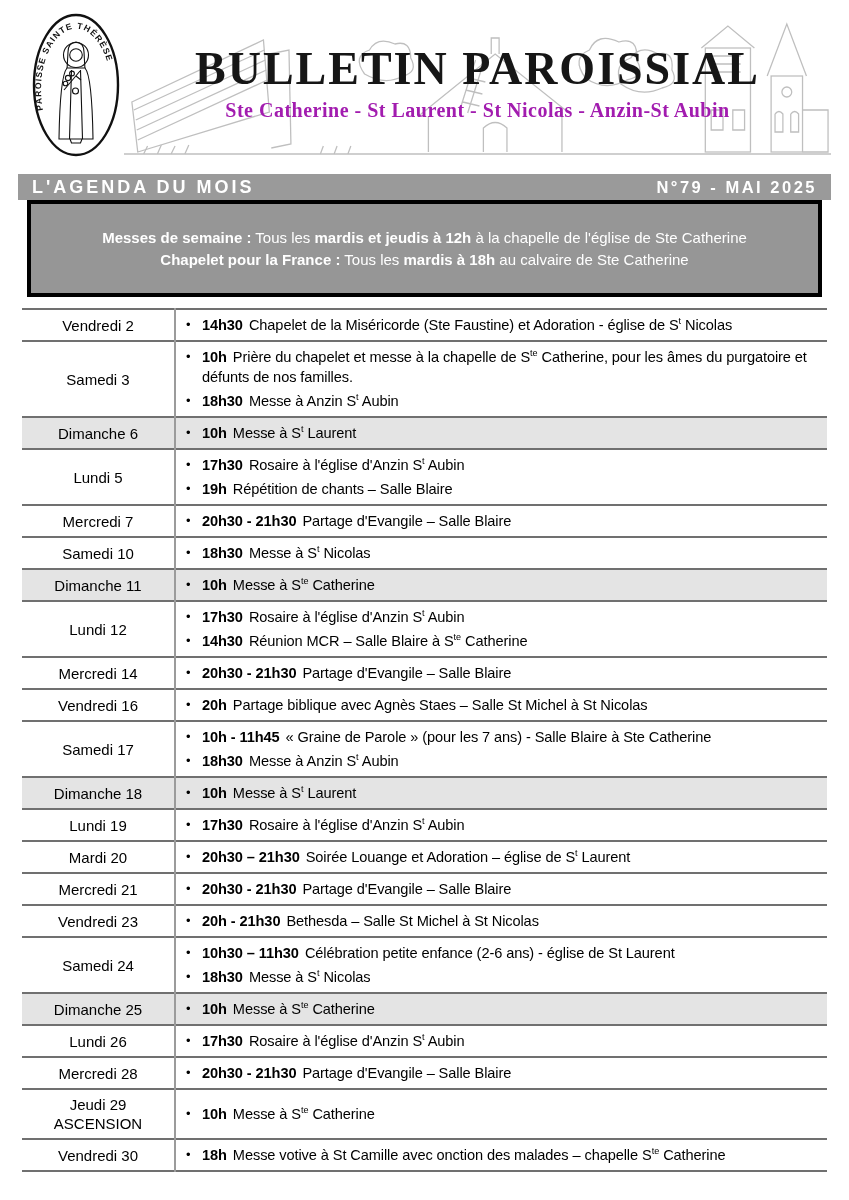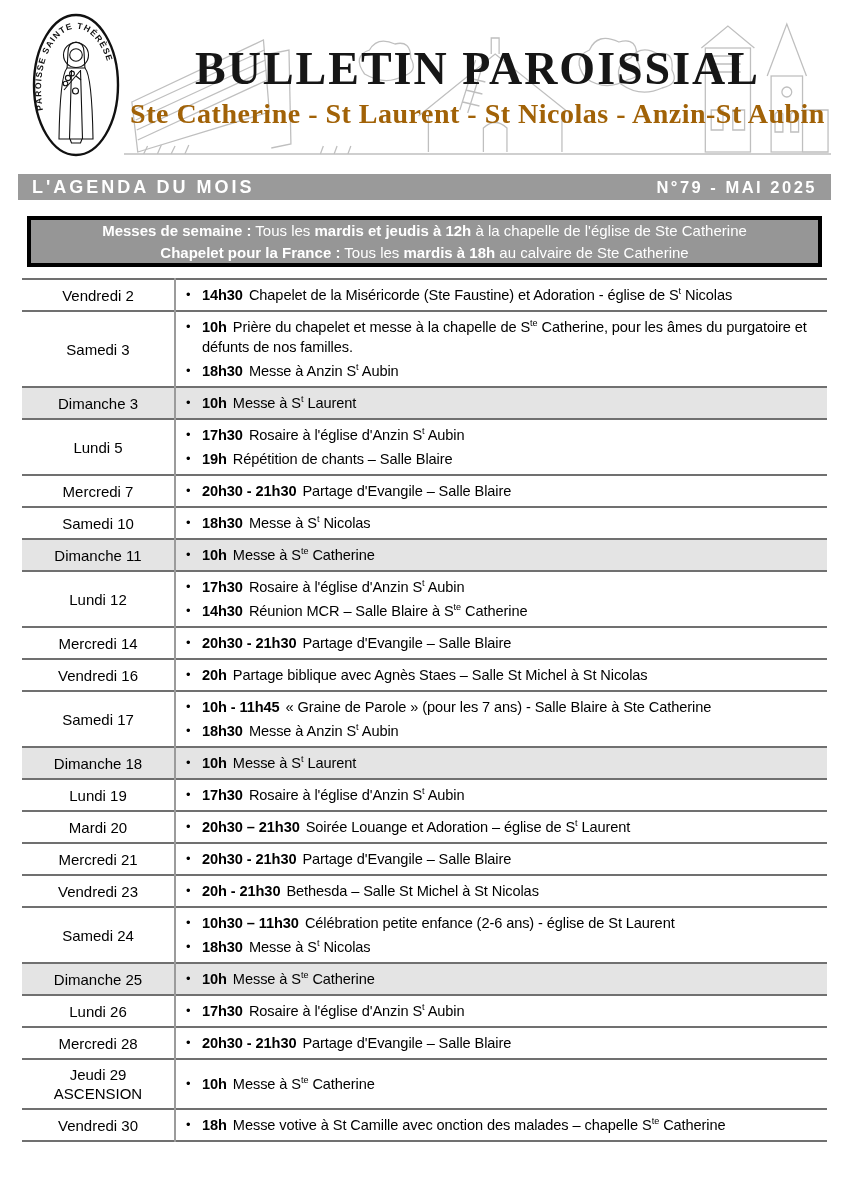--- a/index.html
+++ b/index.html
@@ -11,34 +11,34 @@
   .masthead{position:relative;height:156px;margin-top:8px;}
   .logo{position:absolute;left:30px;top:2px;width:92px;height:150px;}
   .mast-art{position:absolute;left:124px;right:18px;top:6px;height:150px;}
   .mast-art svg.sketch{position:absolute;inset:0;width:100%;height:100%;}
   .mast-text{position:relative;text-align:center;padding-top:32px;}
   .title{
     font-family:"Liberation Serif",serif;font-weight:bold;font-size:46px;line-height:1;
     letter-spacing:2px;margin:0;color:#161616;
   }
   .subtitle{
-    font-family:"Liberation Serif",serif;font-weight:bold;font-size:28px;line-height:1.1;
-    letter-spacing:.5px;margin-top:7px;color:#a16207;
+    font-family:"Liberation Serif",serif;font-weight:bold;font-size:20px;line-height:1.1;
+    letter-spacing:.5px;margin-top:7px;color:#a21caf;
   }
   
   .agenda-bar{
     margin:10px 18px 0;height:26px;background:var(--bar-bg,#9a9a9a);
     display:flex;align-items:center;justify-content:space-between;padding:0 14px;box-sizing:border-box;
   }
   .agenda-bar .left{color:var(--bar-text,#fff);font-weight:bold;font-size:18px;letter-spacing:3px;}
   .agenda-bar .right{color:var(--bar-text,#fff);font-weight:bold;font-size:16.5px;letter-spacing:2.5px;}
   
   .info-box{
-    margin:16px 27px 0;background:var(--box-bg,#979797);border:4px solid var(--box-border,#000);
-    color:var(--box-text,#fff);text-align:center;padding:0 10px;
+    margin:0 27px 0;background:var(--box-bg,#979797);border:4px solid var(--box-border,#000);
+    color:var(--box-text,#fff);text-align:center;padding:23px 10px;
   }
   .info-box p{margin:0;font-size:15px;line-height:21.5px;}
   
   table.agenda{
     margin:11px 22px 0;width:805px;border-collapse:collapse;table-layout:fixed;
     border-bottom:2px solid var(--row-border,#707070);
   }
   table.agenda tr{border-top:2px solid var(--row-border,#707070);}
   table.agenda tr.hl{background:var(--row-highlight,#e4e4e4);}
   td.date-cell{
@@ -144,21 +144,21 @@
               <span class="bullet">•</span>
               <span class="event-body"><span class="time">10h</span>Prière du chapelet et messe à la chapelle de S<sup>te</sup> Catherine, pour les âmes du purgatoire et défunts de nos familles.</span>
             </div>
             <div class="event">
               <span class="bullet">•</span>
               <span class="event-body"><span class="time">18h30</span>Messe à  Anzin S<sup>t</sup> Aubin</span>
             </div>
           </td>
         </tr>
         <tr class="hl">
-          <td class="date-cell">Dimanche 3</td>
+          <td class="date-cell">Dimanche 6</td>
           <td class="events-cell">
             <div class="event">
               <span class="bullet">•</span>
               <span class="event-body"><span class="time">10h</span>Messe à S<sup>t</sup> Laurent</span>
             </div>
           </td>
         </tr>
         <tr>
           <td class="date-cell">Lundi 5</td>
           <td class="events-cell">

